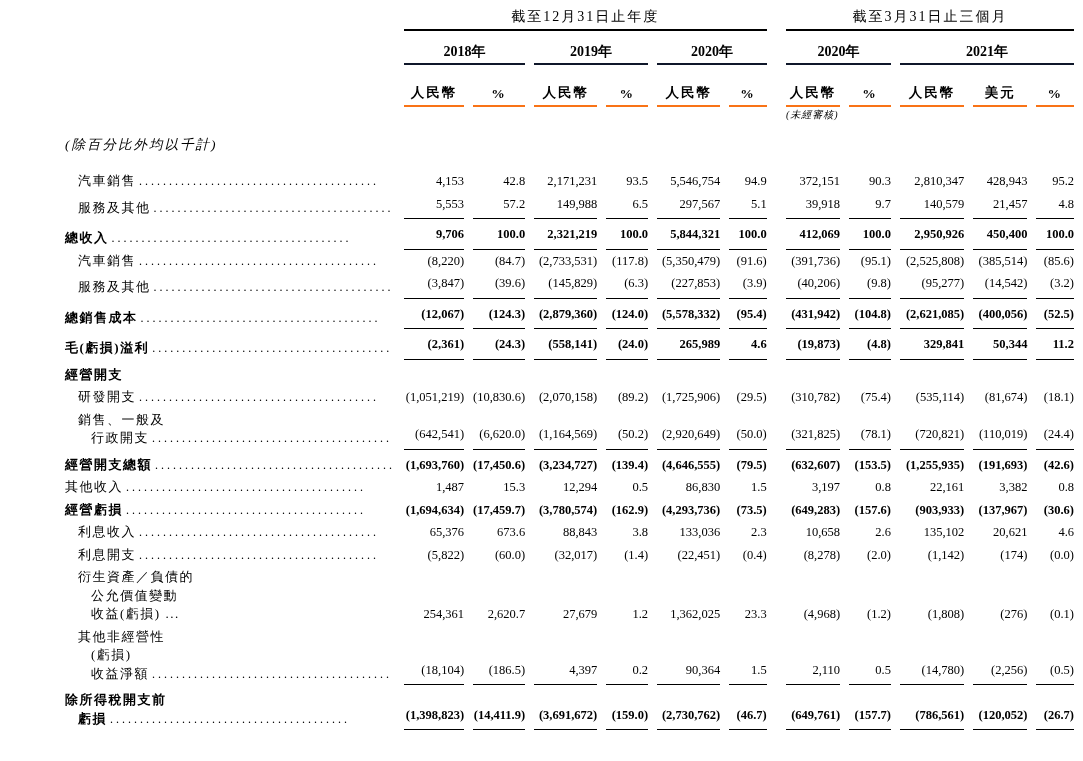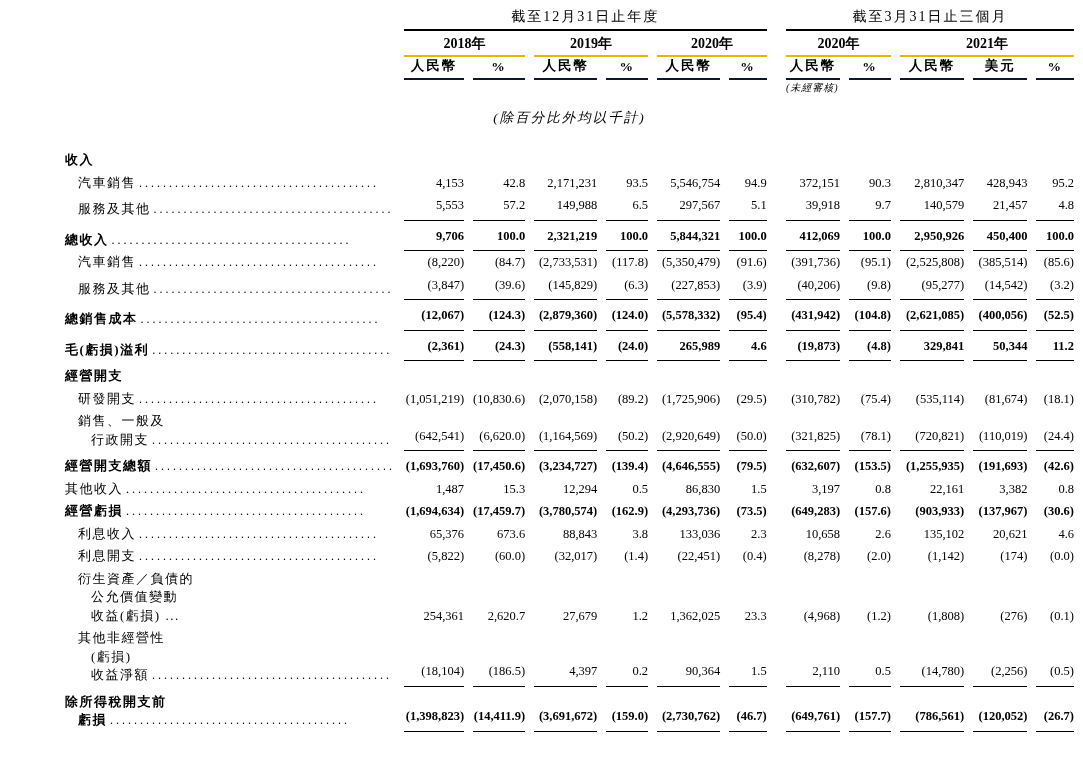--- a/index.html
+++ b/index.html
@@ -16,34 +16,34 @@
   }
   td { padding: 2px 0; vertical-align: bottom; }
   
   td.ghdr {
     text-align: center; font-weight: normal; font-size: 14px; letter-spacing: 2px;
     border-bottom: 2px solid #000; padding: 4px 0 3px;
     white-space: nowrap;
   }
   td.yhdr {
     text-align: center; font-weight: bold; font-size: 14px;
-    border-bottom: 2px solid #eab308; padding: 4px 0 2px;
+    border-bottom: 2px solid #0f172a; padding: 12px 0 2px;
     white-space: nowrap;
   }
   td.uhdr {
     text-align: center; font-weight: bold; font-size: 13.5px; letter-spacing: 2px;
-    border-bottom: 2px solid #0f172a; padding: 0 0 3px;
+    border-bottom: 2px solid #f97316; padding: 19px 0 3px;
     white-space: nowrap;
   }
   td.note {
     text-align: left; font-style: italic; font-size: 10px; letter-spacing: 1px;
     padding-top: 1px; white-space: nowrap;
   }
   td.note2 {
-    text-align: center; font-style: italic; font-size: 13.5px; letter-spacing: 2px;
+    font-style: italic; font-size: 13.5px; letter-spacing: 2px;
     padding: 12px 0 16px; white-space: nowrap;
   }
   
   td.lbl { font-size: 13px; letter-spacing: 1.5px; vertical-align: bottom; }
   .line { display: flex; align-items: baseline; line-height: 18.5px; white-space: nowrap; }
   .ind1 { padding-left: 13px; }
   .ind2 { padding-left: 26px; }
   .ldr {
     flex: 1 1 auto; overflow: hidden; white-space: nowrap;
     letter-spacing: 3px; font-size: 12px; padding-left: 3px;
@@ -119,28 +119,20 @@
         <td></td>
         <td class="spc"></td>
         <td class="note" colspan="2">(未經審核)</td>
         <td colspan="3"></td>
       </tr>
       <tr>
         <td class="note2" colspan="13">(除百分比外均以千計)</td>
       </tr>
     </thead>
   <tbody>
-      <tr class="sec">
-        <td class="lbl">
-          <div class="line">
-            <span class="b">收入</span>
-          </div>
-        </td>
-        <td colspan="12"></td>
-      </tr>
       <tr>
         <td class="lbl">
           <div class="line ind1">
             <span>汽車銷售</span>
             <span class="ldr">........................................</span>
           </div>
         </td>
         <td class="num">4,153</td>
         <td class="num">42.8</td>
         <td class="num">2,171,231</td>

